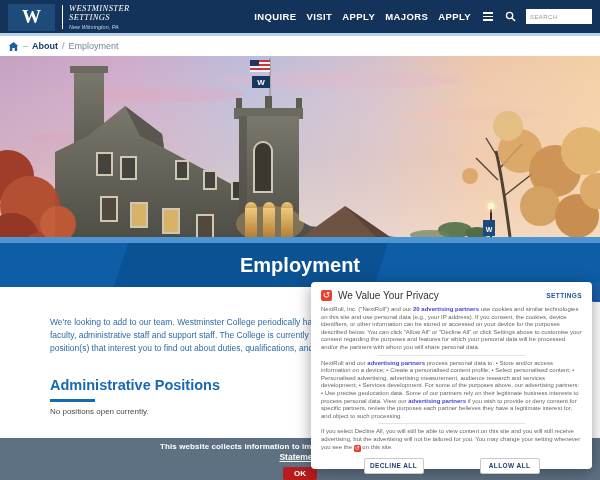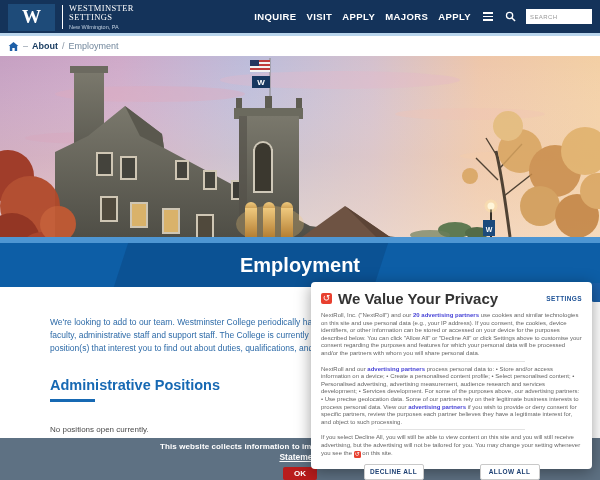--- a/index.html
+++ b/index.html
@@ -6,21 +6,21 @@
   html,body { width:600px; height:480px; overflow:hidden; background:#fff;
               font-family:"Liberation Sans", sans-serif; }
   .stage { position:relative; width:600px; height:480px; background:#fff; }
 
   
   .header { position:absolute; left:0; top:0; width:600px; height:33px; background:#14335a; z-index:5; }
   .logo { position:absolute; left:8px; top:3px; display:flex; align-items:center; cursor:pointer; }
   .logo-mark { width:47px; height:27px; background:#1e4b79; color:#fff; display:flex; align-items:center; justify-content:center;
                font-family:"Liberation Serif", serif; font-weight:bold; font-size:19px; }
   .logo-div { width:1px; height:24px; background:#ffffff; margin:0 6px 0 7px; }
-  .logo-text { color:#fff; font-family:"Liberation Serif", serif; line-height:8.5px; padding-top:1px; }
+  .logo-text { color:#fff; font-family:"Liberation Serif", serif; line-height:8.5px; padding-top:1px;font-style:italic; }
   .logo-text .l1, .logo-text .l2 { font-size:8.5px; letter-spacing:.4px; }
   .logo-text .l3 { font-size:5.5px; color:#c3d2e3; font-family:"Liberation Sans", sans-serif; margin-top:2px; }
   .nav { position:absolute; right:8px; top:0; height:33px; display:flex; align-items:center; gap:10px; }
   .nav a { color:#fff; font-size:9.5px; font-weight:bold; letter-spacing:.4px; text-decoration:none; cursor:pointer; }
   .burger { display:flex; flex-direction:column; gap:2px; cursor:pointer; padding:2px; }
   .burger span { display:block; width:10px; height:1.6px; background:#fff; }
   .sicon { width:11px; height:11px; cursor:pointer; }
   .search-box { width:66px; height:15px; background:#fff; border:none; font-size:6px; color:#555; padding:0 4px;
                 letter-spacing:.4px; }
   .search-box::placeholder { color:#9a9a9a; }
@@ -43,38 +43,38 @@
   .band { position:absolute; left:0; top:243px; width:600px; height:44px; background:#0d5ea6; overflow:hidden; }
   .band::before { content:""; position:absolute; left:120px; top:-10px; width:260px; height:70px;
                   background:rgba(8,48,96,.25); transform:skewX(-18deg); }
   .band-title { position:relative; width:100%; text-align:center; color:#fff; font-size:20px; font-weight:bold;
                 line-height:44px; z-index:2; }
 
   
   .intro { position:absolute; left:50px; top:316px; color:#2e6ba8; font-size:8.5px; line-height:13.2px; white-space:nowrap; }
   .sec-head { position:absolute; left:50px; top:377px; color:#1769b3; font-size:14.5px; font-weight:bold; }
   .sec-rule { position:absolute; left:50px; top:399px; width:45px; height:3px; background:#1769b3; }
-  .empty-msg { position:absolute; left:50px; top:425px; color:#4a4a4a; font-size:8px; }
+  .empty-msg { position:absolute; left:50px; top:407px; color:#4a4a4a; font-size:8px; }
 
   
   .footer { position:absolute; left:0; top:438px; width:600px; height:42px; background:#5e7183; color:#fff;
             text-align:center; z-index:10; }
   .footer .n1 { font-size:8px; font-weight:bold; margin-top:4px; letter-spacing:.1px; }
   .footer .n2 { font-size:8.5px; font-weight:bold; margin-top:1px; }
   .footer .n2 a { color:#fff; text-decoration:underline; cursor:pointer; }
   .ok-btn { display:inline-block; margin-top:3px; width:34px; height:13px; background:#b91c1c; color:#fff;
             border:none; font-size:8px; font-weight:bold; line-height:13px; border-radius:2px; cursor:pointer; }
 
   
   .dialog { position:absolute; left:311px; top:282px; width:281px; height:187px; background:#fff; z-index:50;
             border-radius:4px; box-shadow:0 3px 16px rgba(0,0,0,.38); padding:8px 10px 0 10px; }
   .dlg-head { display:flex; align-items:center; margin-bottom:5px; }
   .dlg-icon { width:11px; height:11px; background:#e8402f; border-radius:2px; color:#fff; font-size:9px;
               line-height:11px; text-align:center; margin-right:6px; flex:none; }
-  .dlg-title { font-size:15px; font-weight:bold; color:#333; flex:1; }
+  .dlg-title { font-size:10px; font-weight:normal; color:#333; flex:1; }
   .dlg-settings { font-size:6.5px; font-weight:bold; color:#1d5296; letter-spacing:.4px; cursor:pointer; text-decoration:none; }
   .dlg p { font-size:6px; line-height:7.6px; color:#666; margin-bottom:3px; }
   .dlg a.lnk { color:#4743d6; font-weight:bold; cursor:pointer; text-decoration:none; }
   .dlg hr { border:none; border-top:1px solid #e3e3e3; width:56%; margin:3px auto 4px auto; }
   .mini-ic { display:inline-block; width:7px; height:7px; background:#e8402f; border-radius:1.5px; color:#fff;
              font-size:6px; line-height:7px; text-align:center; vertical-align:-1px; }
   .dlg-buttons { display:flex; justify-content:center; gap:56px; margin-top:6px; }
   .dlg-btn { width:60px; height:16px; background:#fff; border:1px solid #c9c9c9; border-radius:2px; color:#1c3f72;
              font-weight:bold; font-size:6.5px; letter-spacing:.4px; cursor:pointer;
              font-family:"Liberation Sans", sans-serif; }

